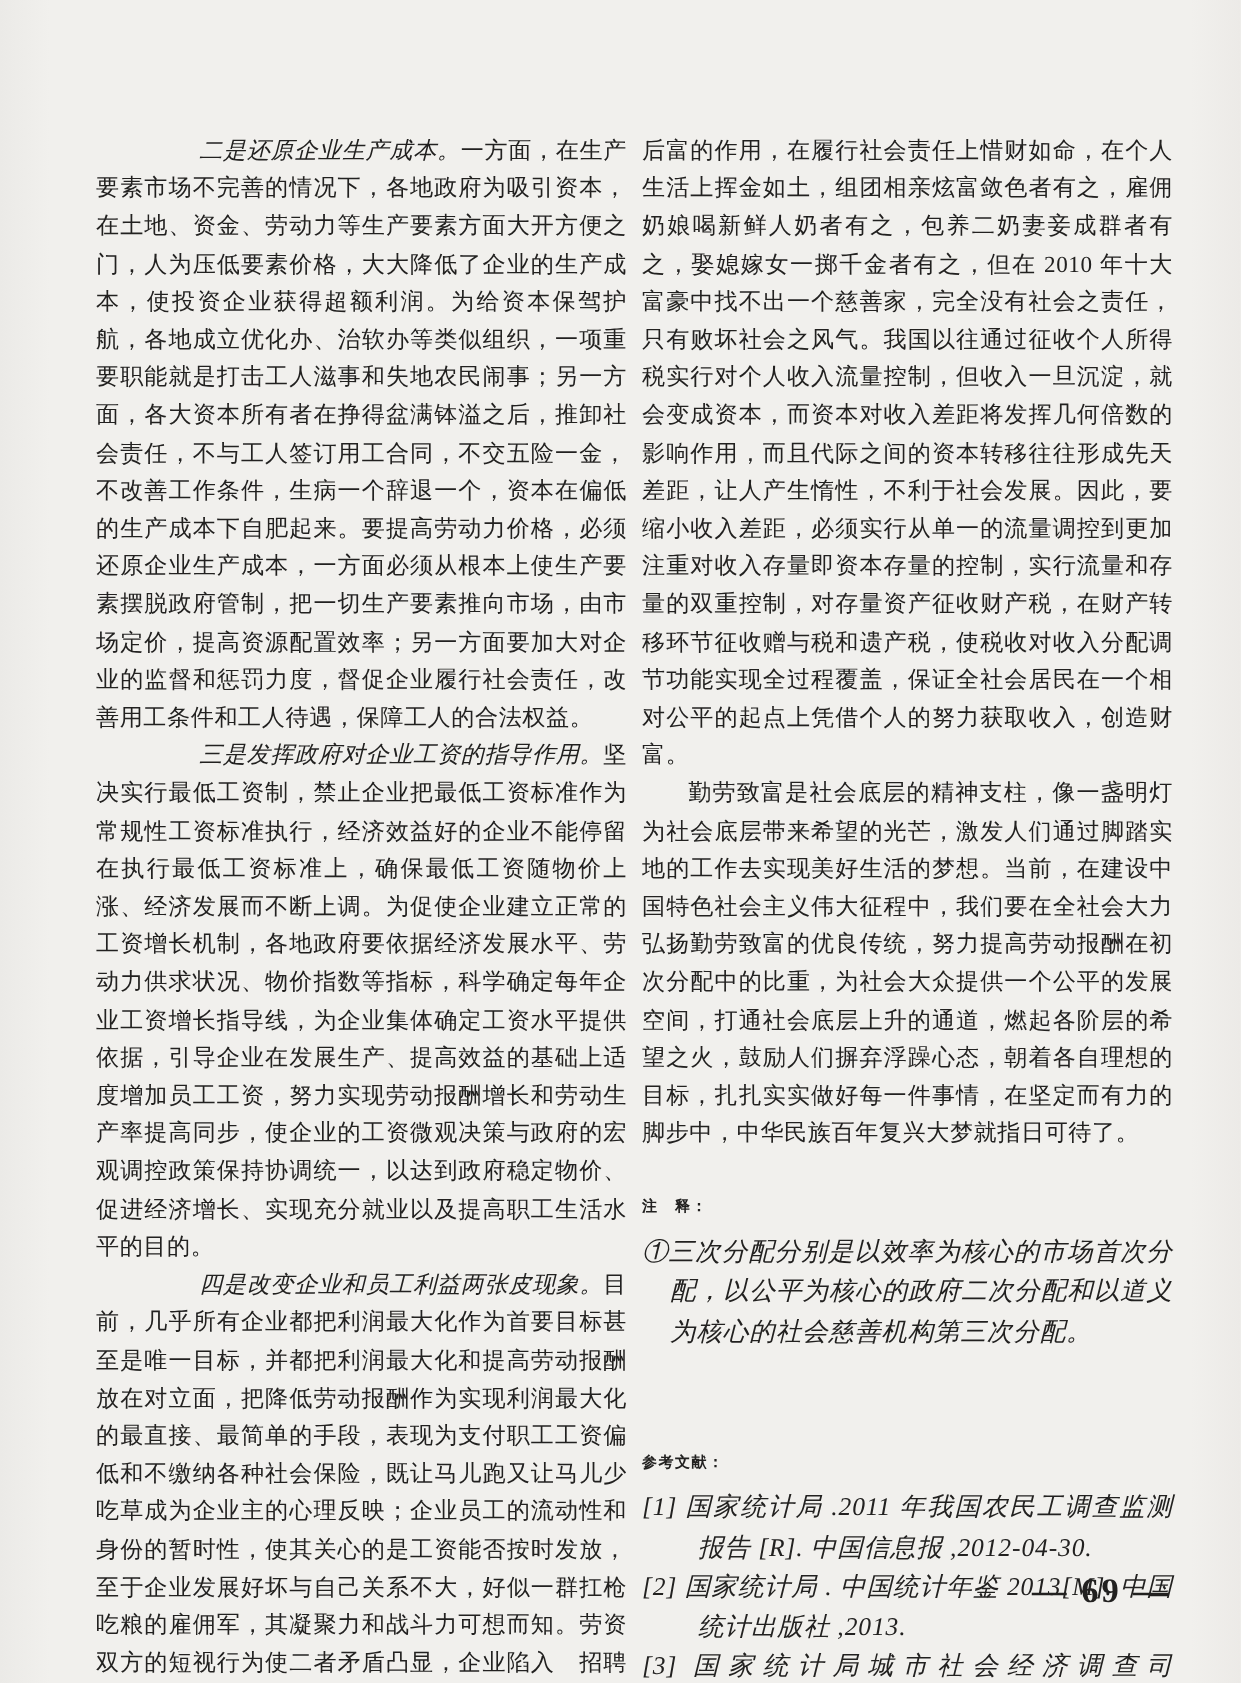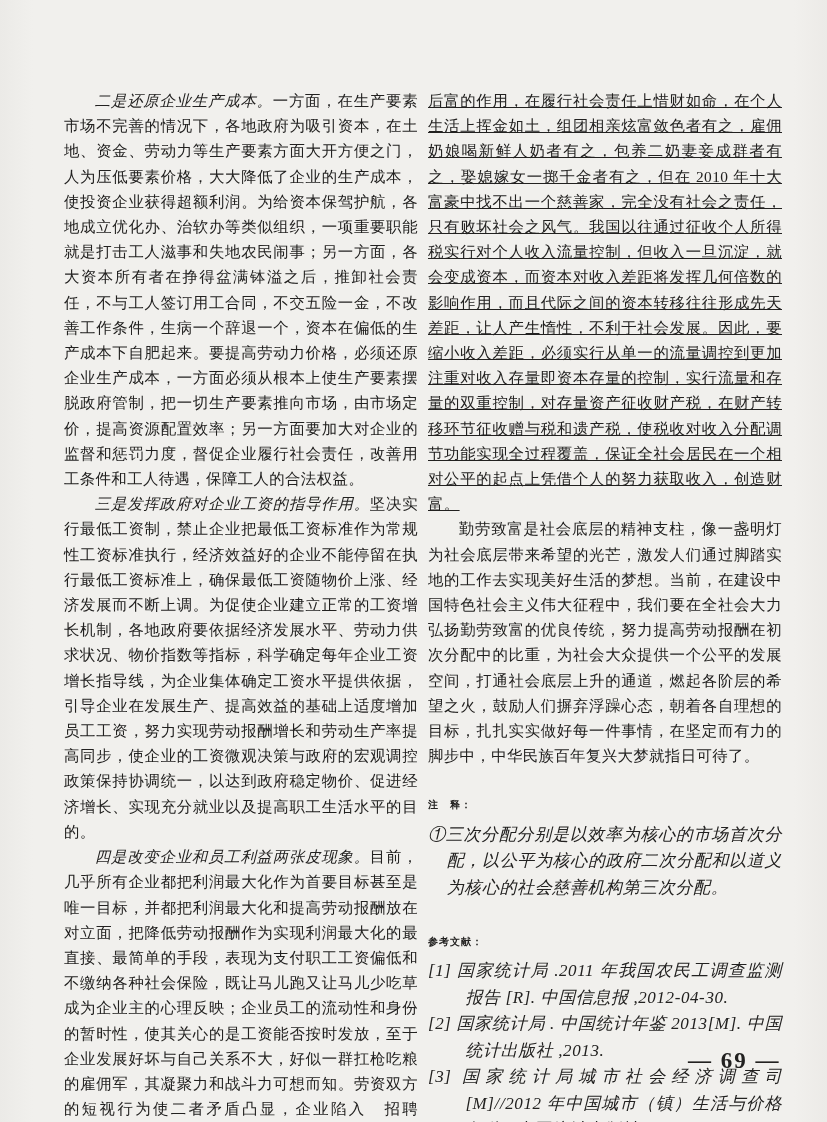--- a/index.html
+++ b/index.html
@@ -23,30 +23,30 @@
     gap:10px;
   }
   .col{
     width:354px;
     text-align:justify;
     font-size:15.4px;
     line-height:25.2px;
     letter-spacing:0.4px;
   }
   .para{margin:0;text-indent:2em;}
-  .para.noindent{text-indent:0;text-decoration:underline;}
-  .lead{font-style:italic;}
+  .para.noindent{text-indent:0;}
+  .lead{font-style:italic;margin-left:38px;}
   .sec-heading{
     margin:24px 0 4px 0;
     font-size:10px;
     font-weight:bold;
     font-style:normal;
     letter-spacing:1px;
   }
-  .refs-heading{margin-top:28px;}
+  .refs-heading{margin-top:62px;}
   .note-item,.ref-item{
     margin:0;
     font-style:italic;
     font-size:17px;
     line-height:26.5px;
     padding-left:2.2em;
     text-indent:-2.2em;
     letter-spacing:0.6px;
   }
   .note-item{padding-left:1.1em;text-indent:-1.1em;}

